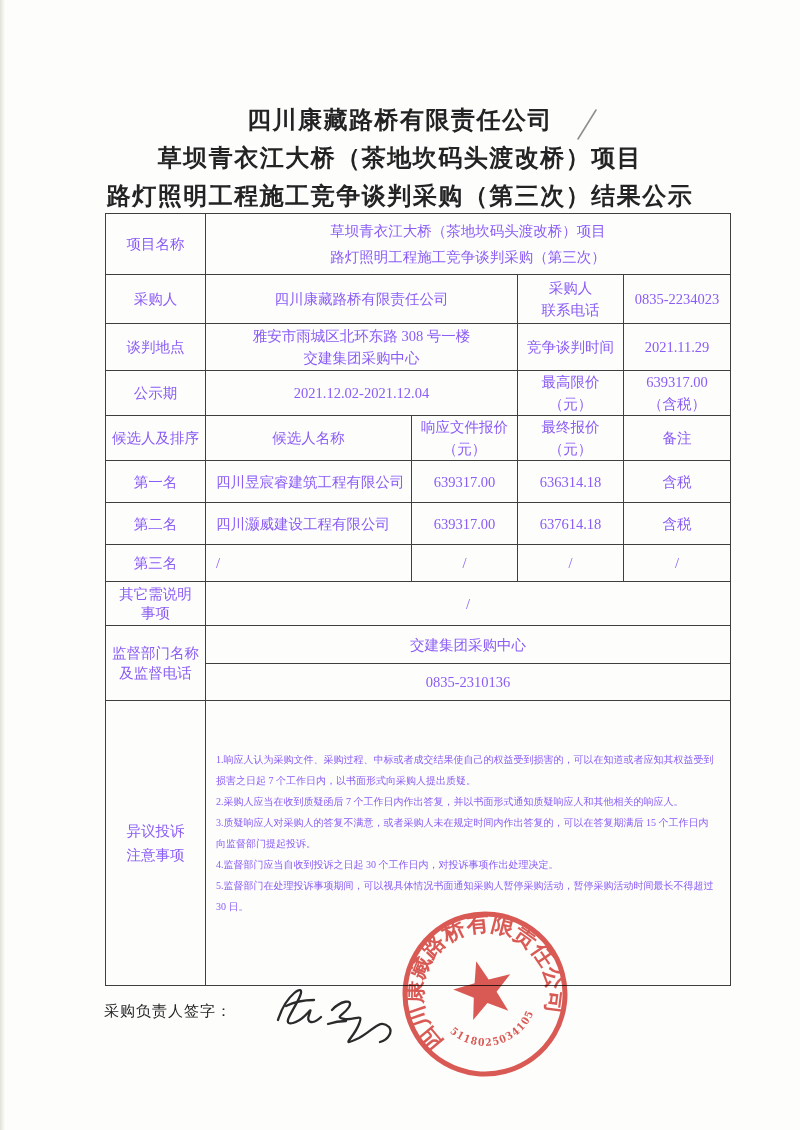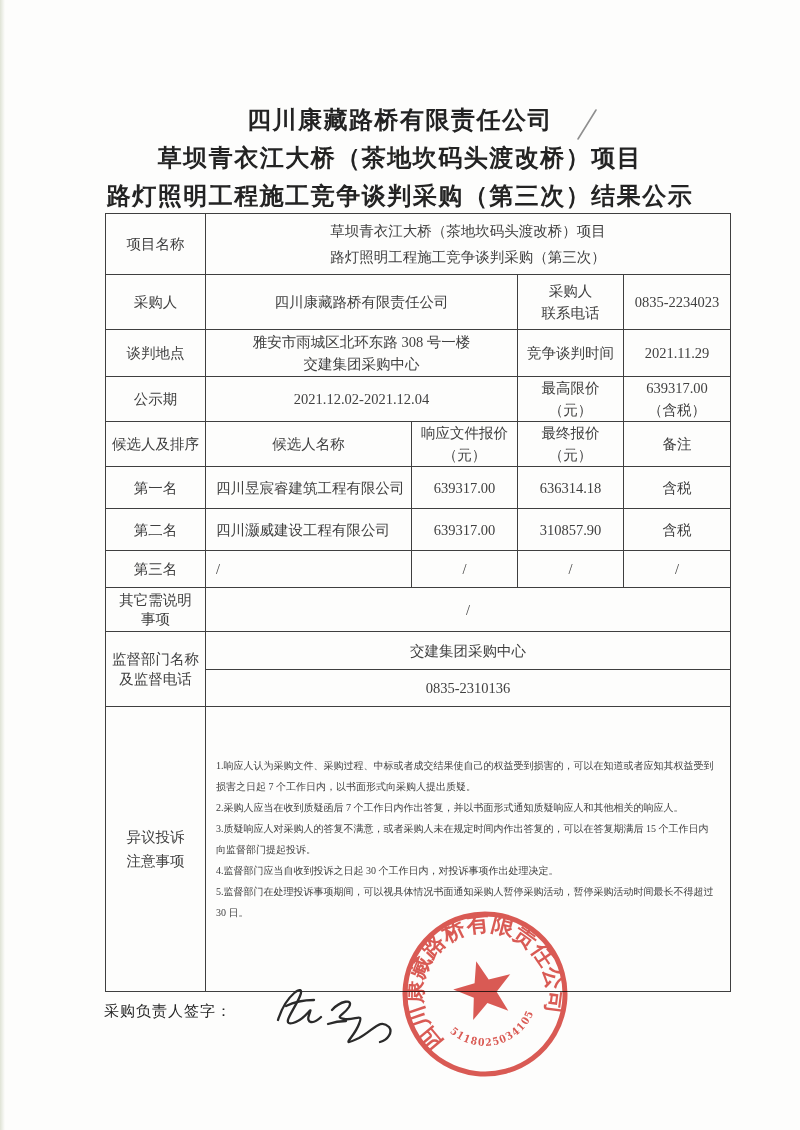--- a/index.html
+++ b/index.html
@@ -17,21 +17,21 @@
     position:absolute;left:0;top:101px;width:800px;text-align:center;
   }
   .title-line{
     font-size:24px;font-weight:700;letter-spacing:1.5px;line-height:38px;
     color:#232323;
   }
   .artifact-slash{position:absolute;left:572px;top:106px;}
   .doc-table{
     position:absolute;left:105px;top:213px;width:625px;
     border-collapse:collapse;table-layout:fixed;
-    font-size:14.5px;color:#404040;
+    font-size:14.5px;color:#8b5cf6;
   }
   .doc-table td{
     border:1px solid #3f3f3f;
     text-align:center;vertical-align:middle;
     white-space:pre-line;line-height:22px;
     padding:0 4px;overflow:hidden;
   }
   .doc-table td.left{text-align:left;padding-left:10px;margin-top:20px;}
   .doc-table td.objection-cell{
     text-align:left;vertical-align:top;
@@ -67,21 +67,21 @@
       <col style="width:106px">
       <col style="width:106px">
       <col style="width:107px">
     </colgroup>
   <tbody>
       <tr style="height:61px">
     <td>项目名称</td>
     <td colspan="4" style="line-height:26px">草坝青衣江大桥（茶地坎码头渡改桥）项目
 路灯照明工程施工竞争谈判采购（第三次）</td>
   </tr>
-  <tr style="height:55px">
+  <tr style="height:49px">
     <td>采购人</td>
     <td colspan="2">四川康藏路桥有限责任公司</td>
     <td>采购人
 联系电话</td>
     <td>0835-2234023</td>
   </tr>
   <tr style="height:47px">
     <td>谈判地点</td>
     <td colspan="2">雅安市雨城区北环东路 308 号一楼
 交建集团采购中心</td>
@@ -109,21 +109,21 @@
     <td>第一名</td>
     <td class="left">四川昱宸睿建筑工程有限公司</td>
     <td>639317.00</td>
     <td>636314.18</td>
     <td>含税</td>
   </tr>
   <tr style="height:42px">
     <td>第二名</td>
     <td class="left">四川灏威建设工程有限公司</td>
     <td>639317.00</td>
-    <td>310857.90</td>
+    <td>637614.18</td>
     <td>含税</td>
   </tr>
   <tr style="height:37px">
     <td>第三名</td>
     <td class="left">/</td>
     <td>/</td>
     <td>/</td>
     <td>/</td>
   </tr>
   <tr style="height:44px">

